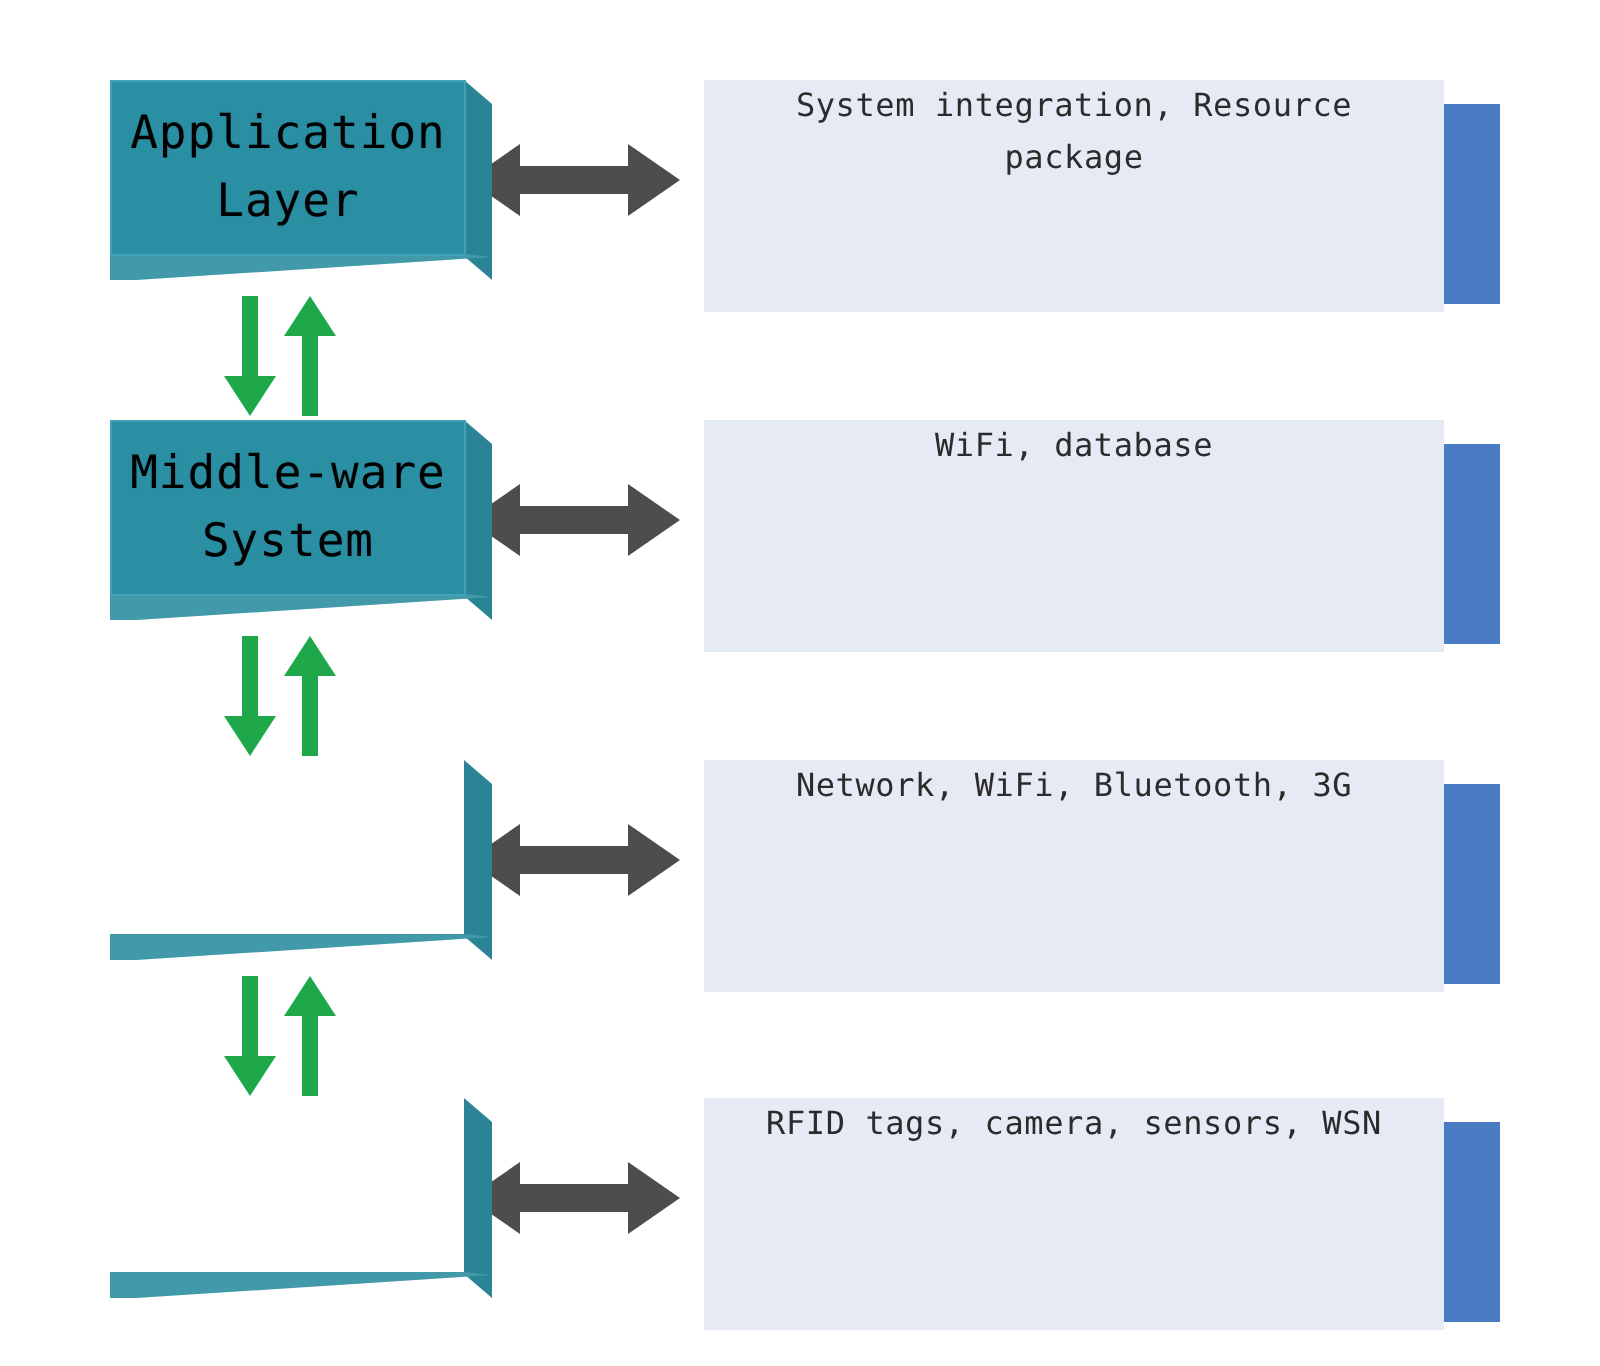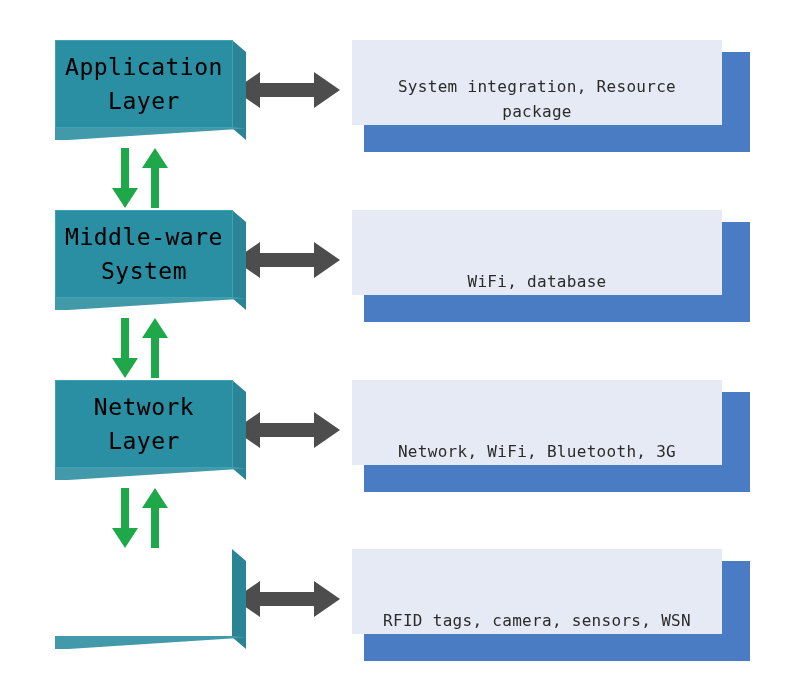--- a/index.html
+++ b/index.html
@@ -115,25 +115,25 @@
     width: 386px;
     height: 100px;
     background: #4a7cc4;
     z-index: 1;
   }
   .ip-face {
     position: absolute;
     left: 0;
     top: 0;
     width: 370px;
-    height: 85px;
+    height: 116px;
     background: #e5eaf4;
     z-index: 2;
     display: flex;
-    align-items: flex-end;
+    align-items: flex-start;
     justify-content: center;
     padding: 0 14px;
     box-sizing: border-box;
   }
   .ip-text {
     color: #2b2b2b;
     font-size: 16px;
     line-height: 1.6;
     text-align: center;
     letter-spacing: 0.3px;
@@ -227,23 +227,20 @@
       </g>
     </svg>
   </div>
 
   <div class="layer-row" style="top:380px;">
 
     <div class="layer-box">
       <div class="lb-right"></div>
       <div class="lb-bottom"></div>
       <div class="lb-bottom-shade"></div>
-      <div class="lb-front">
-        <div class="lb-label">Network Layer</div>
-      </div>
     </div>
 
     <div class="dbl-arrow" style="top:26px;">
       <svg width="110" height="48" viewBox="0 0 110 48" aria-hidden="true">
         <path d="M2 24 L28 6 L28 17 L82 17 L82 6 L108 24 L82 42 L82 31 L28 31 L28 42 Z" fill="#4d4d4d"></path>
       </svg>
     </div>
 
     <div class="info-panel">
       <div class="ip-shadow"></div>

